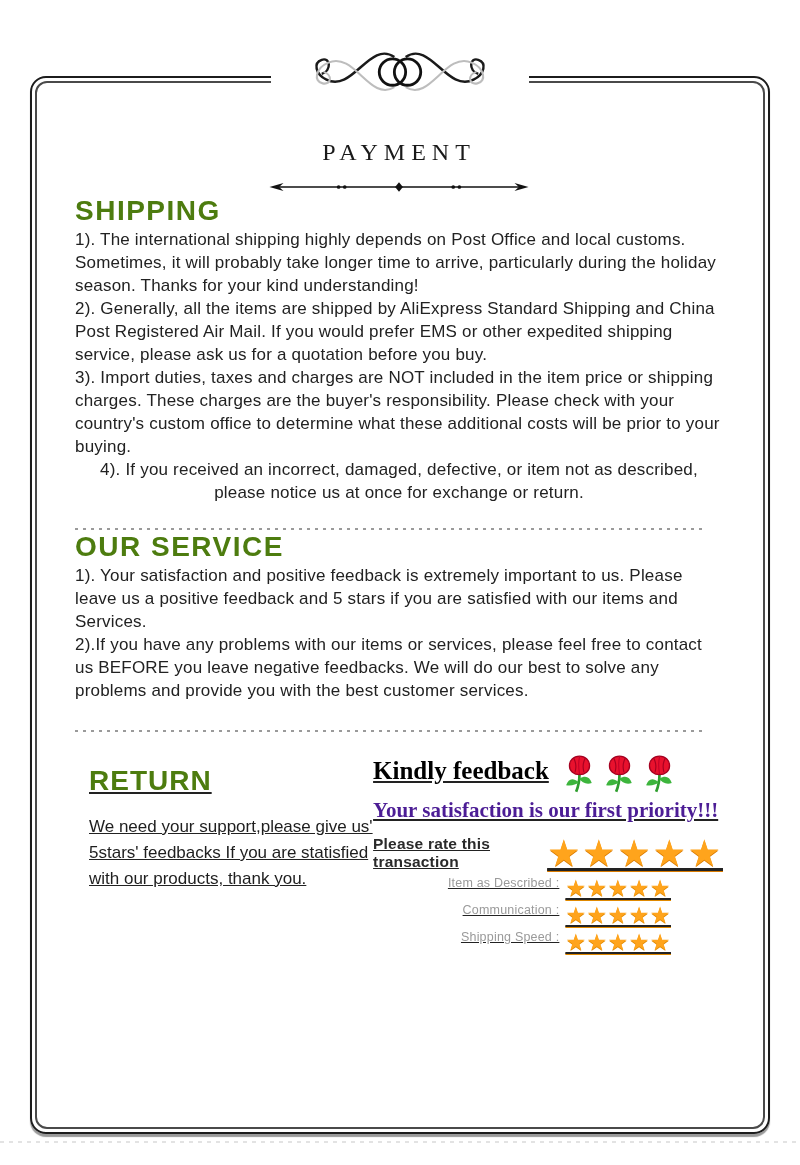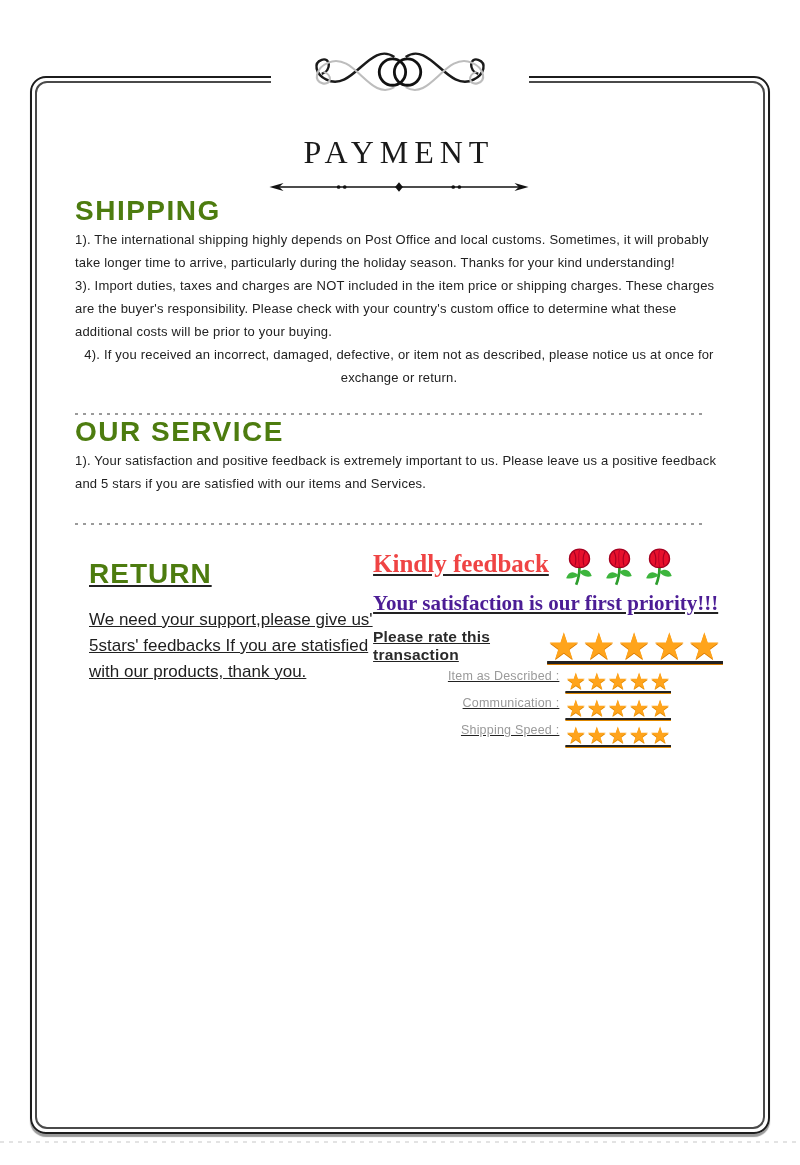--- a/index.html
+++ b/index.html
@@ -18,43 +18,43 @@
   
   .flourish{position:absolute;left:271px;top:40px;width:258px;height:66px;
             background:#fff;z-index:2;display:flex;align-items:center;justify-content:center;}
   .flourish svg{width:100%;height:100%;}
 
   
   .content{position:absolute;left:75px;right:77px;top:76px;z-index:3;}
 
   .payment-title{margin:58px 0 0 0;text-align:center;
                  font-family:"Liberation Serif",serif;font-weight:normal;
-                 font-size:32px;letter-spacing:6px;color:#1a1a1a;line-height:36px;}
+                 font-size:24px;letter-spacing:6px;color:#1a1a1a;line-height:36px;}
   .arrow-divider{width:300px;height:14px;margin:10px auto 0 auto;}
 
   h2.sec{margin:0;font-size:28px;font-weight:bold;color:#4d7c0f;letter-spacing:1.5px;line-height:34px;}
   .sec-shipping{margin-top:22px;}
   .sec-service{margin-top:40px;}
 
-  p.body{margin:0;font-size:13px;line-height:23px;letter-spacing:.2px;color:#222;}
+  p.body{margin:0;font-size:17px;line-height:23px;letter-spacing:.2px;color:#222;}
   .mt20{margin-top:20px;} .mt22{margin-top:22px;} .mt18{margin-top:18px;text-align:center;}
 
   .dotted-divider{height:2px;width:97%;margin-top:24px;
       background:repeating-linear-gradient(90deg,#9a9a9a 0 3px,transparent 3px 8px);}
   .dd2{margin-top:28px;}
 
   
   .bottom-row{display:flex;margin-top:24px;text-decoration:underline;}
   .return-col{width:46%;padding-left:14px;box-sizing:border-box;}
   .return-col h2.sec{margin-top:8px;letter-spacing:1px;}
   .return-text{margin-top:16px;font-size:17px;line-height:26px;color:#1e1e1e;}
 
   .feedback-col{width:54%;box-sizing:border-box;}
   .kindly-row{display:flex;align-items:flex-start;height:42px;}
-  .kindly{font-family:"Liberation Serif",serif;font-weight:bold;font-size:25px;color:#ef4444;line-height:30px;}
+  .kindly{font-family:"Liberation Serif",serif;font-weight:bold;font-size:25px;color:#000000;line-height:30px;}
   .roses{display:flex;gap:11px;margin-left:16px;margin-top:-2px;}
   .rose{width:29px;height:40px;display:inline-block;}
   .priority{font-family:"Liberation Serif",serif;font-weight:bold;font-size:21px;
             color:#4c1d95;margin-top:0px;white-space:nowrap;}
   .rate-row{display:flex;margin-top:12px;}
   .rate-label{font-size:15.5px;font-weight:600;color:#2a2a2a;letter-spacing:.2px;}
   .star-large{font-size:37px;color:#FFA41C;letter-spacing:2px;margin-left:10px;line-height:38px;
               text-shadow:0 1px 0 #d97b00;}
   .cat-row{display:flex;justify-content:flex-end;padding-right:52px;margin-top:3px;}
   .cat-label{font-size:12.5px;color:#9a9a9a;letter-spacing:.2px;}
@@ -96,29 +96,31 @@
         <circle cx="81" cy="8" r="2.1" fill="#111"></circle>
           <circle cx="88" cy="8" r="2.1" fill="#111"></circle>
         <circle cx="212" cy="8" r="2.1" fill="#111"></circle>
           <circle cx="219" cy="8" r="2.1" fill="#111"></circle>
       </svg>
     </div>
 
     <section>
       <h2 class="sec sec-shipping">SHIPPING</h2>
       <p class="body mt20">1).  The international shipping highly depends on Post Office and local customs. Sometimes, it will probably take longer time to arrive, particularly during the holiday season. Thanks for your kind understanding!</p>
+      <p class="body mt22">2). Generally, all the items are shipped by AliExpress Standard Shipping and China Post Registered Air Mail. If you would prefer EMS or other expedited shipping service, please ask us for a quotation before you buy.</p>
       <p class="body mt20">3). Import duties, taxes and charges are NOT included in the item price or shipping charges. These charges are the buyer's responsibility. Please check with your country's custom office to determine what these additional costs will be prior to your buying.</p>
       <p class="body mt18">4). If you received an incorrect, damaged, defective, or item not as described, please notice us at once for exchange or return.</p>
     </section>
 
     <div class="dotted-divider"></div>
 
     <section>
       <h2 class="sec sec-service">OUR SERVICE</h2>
       <p class="body mt22">1). Your satisfaction and positive feedback is extremely important to us. Please leave us a positive feedback and 5 stars if you are satisfied with our items and Services.</p>
+      <p class="body mt22">2).If you have any problems with our items or services, please feel free to contact us BEFORE you leave negative feedbacks. We will do our best to solve any problems and provide you with the best customer services.</p>
     </section>
 
     <div class="dotted-divider dd2"></div>
 
     <div class="bottom-row">
 
       <div class="return-col">
         <h2 class="sec">RETURN</h2>
         <div class="return-text">
           <div>We need your support,please give us'</div>

